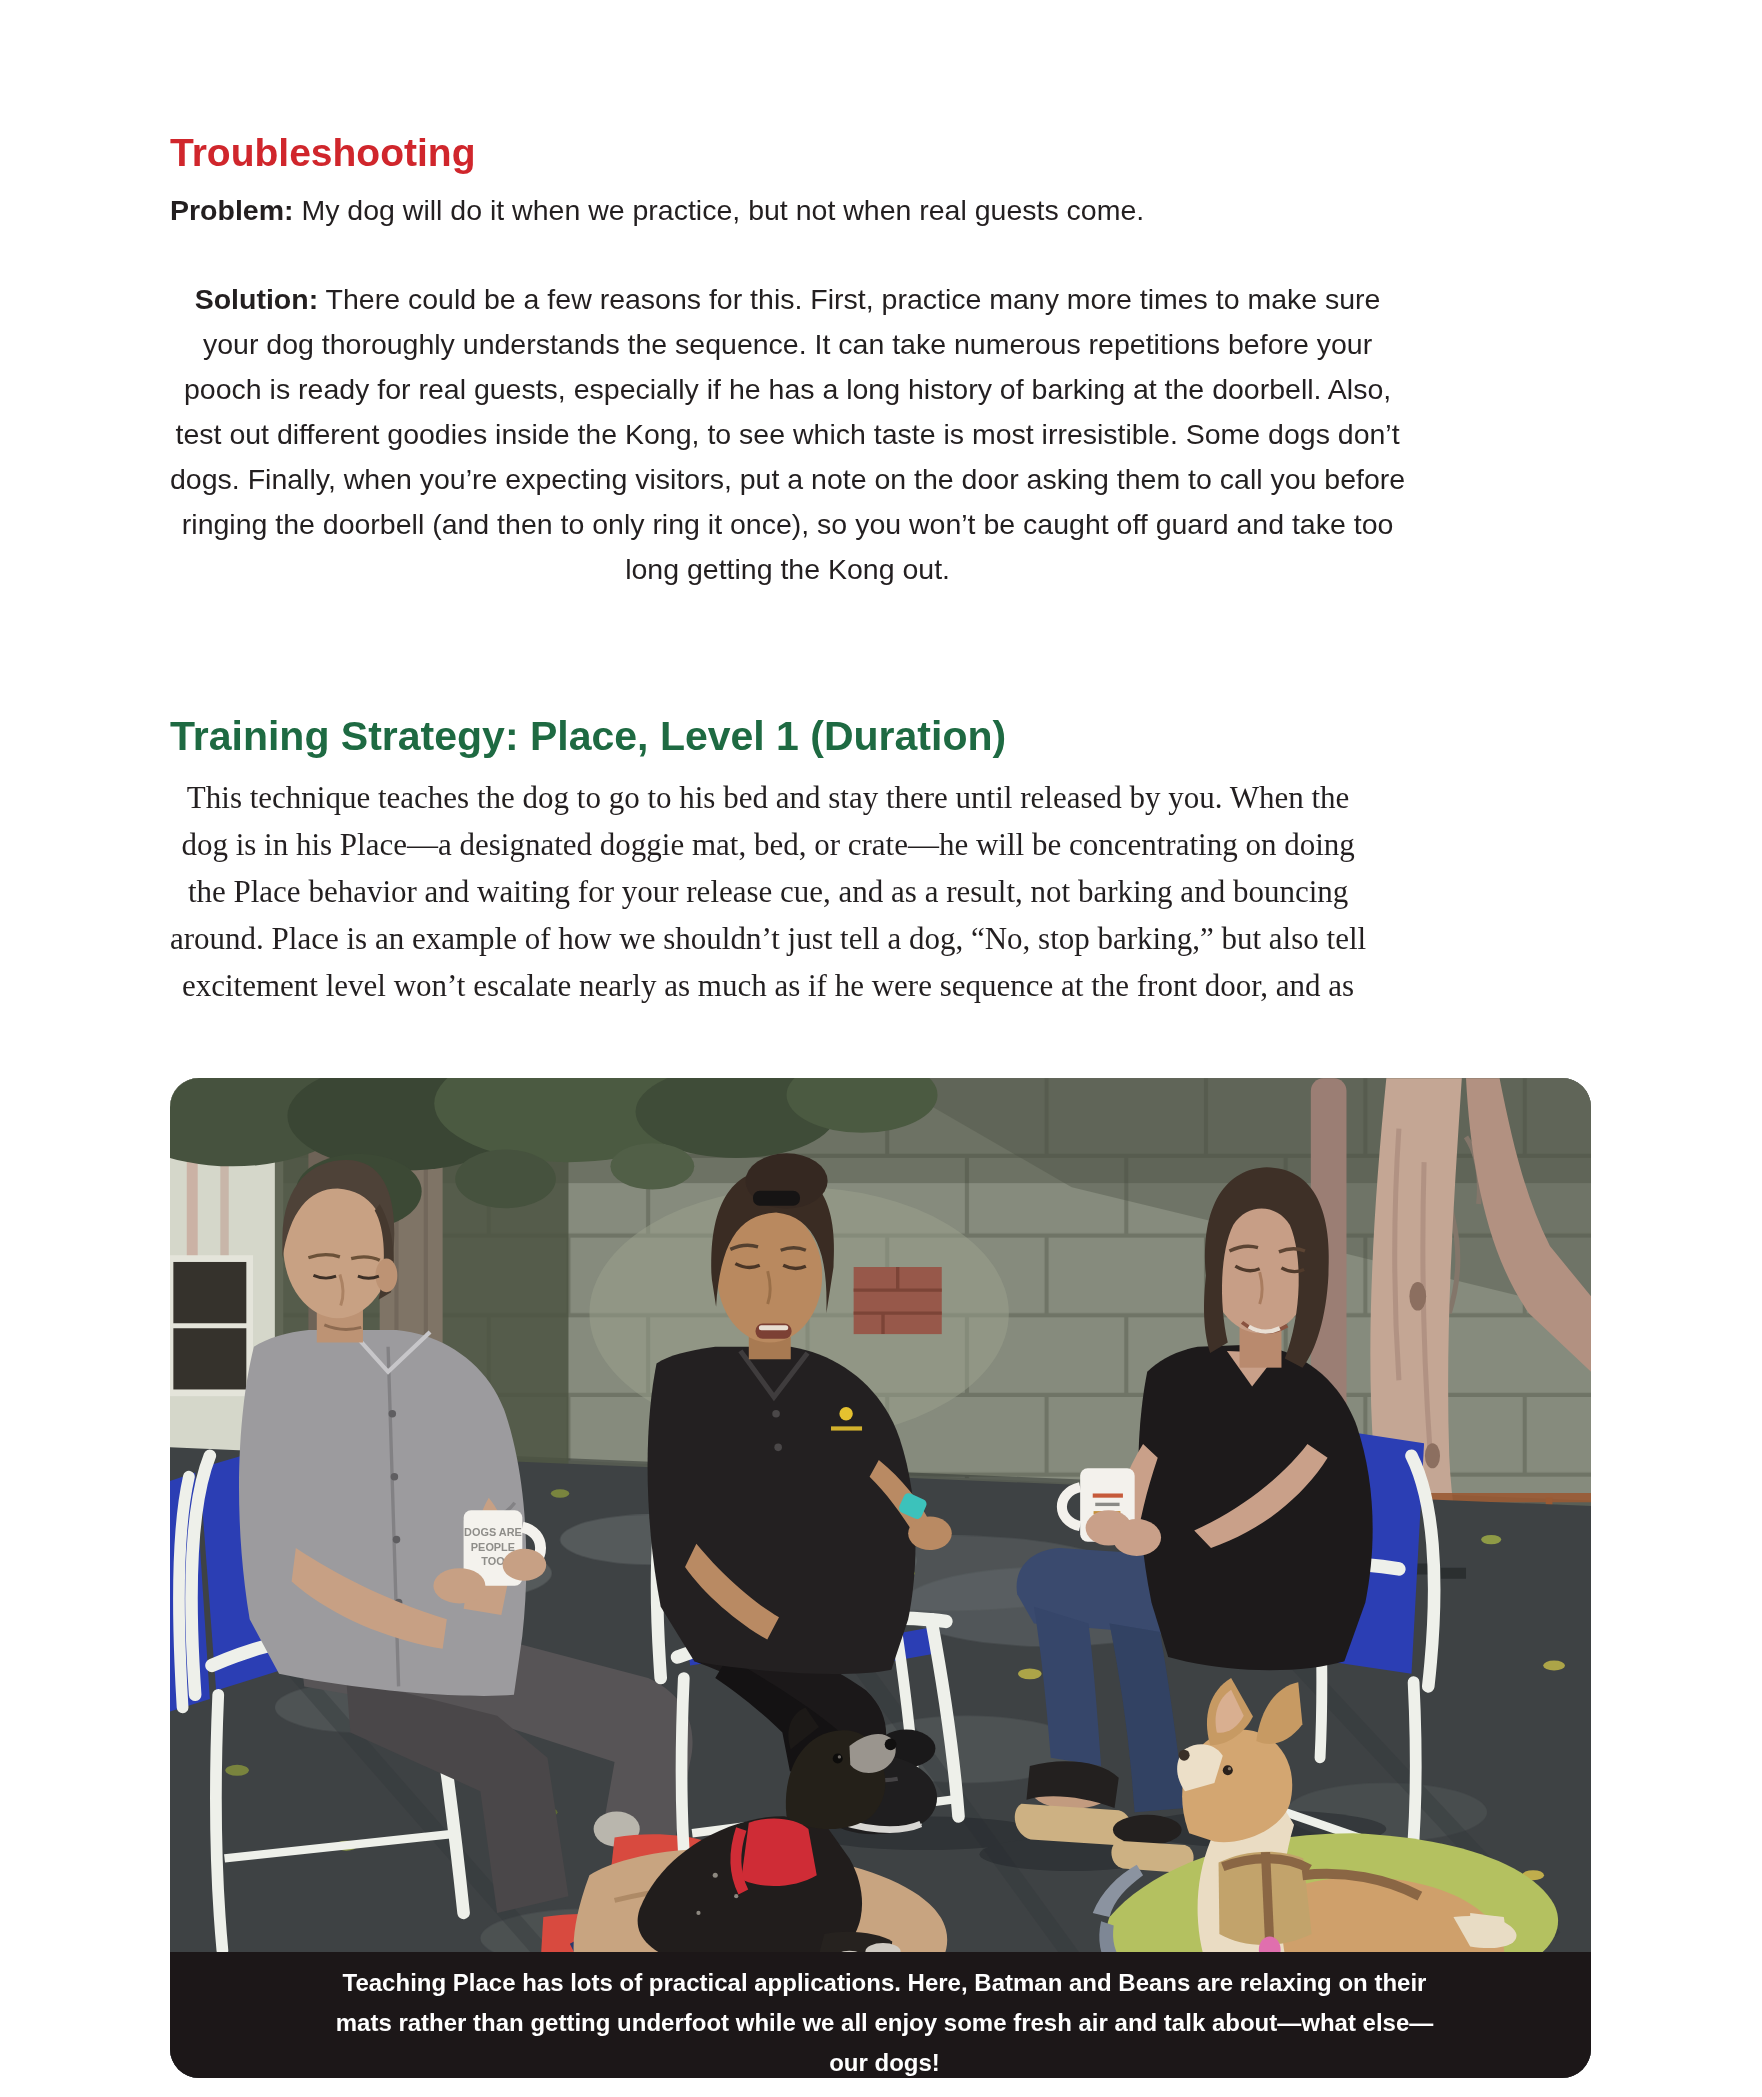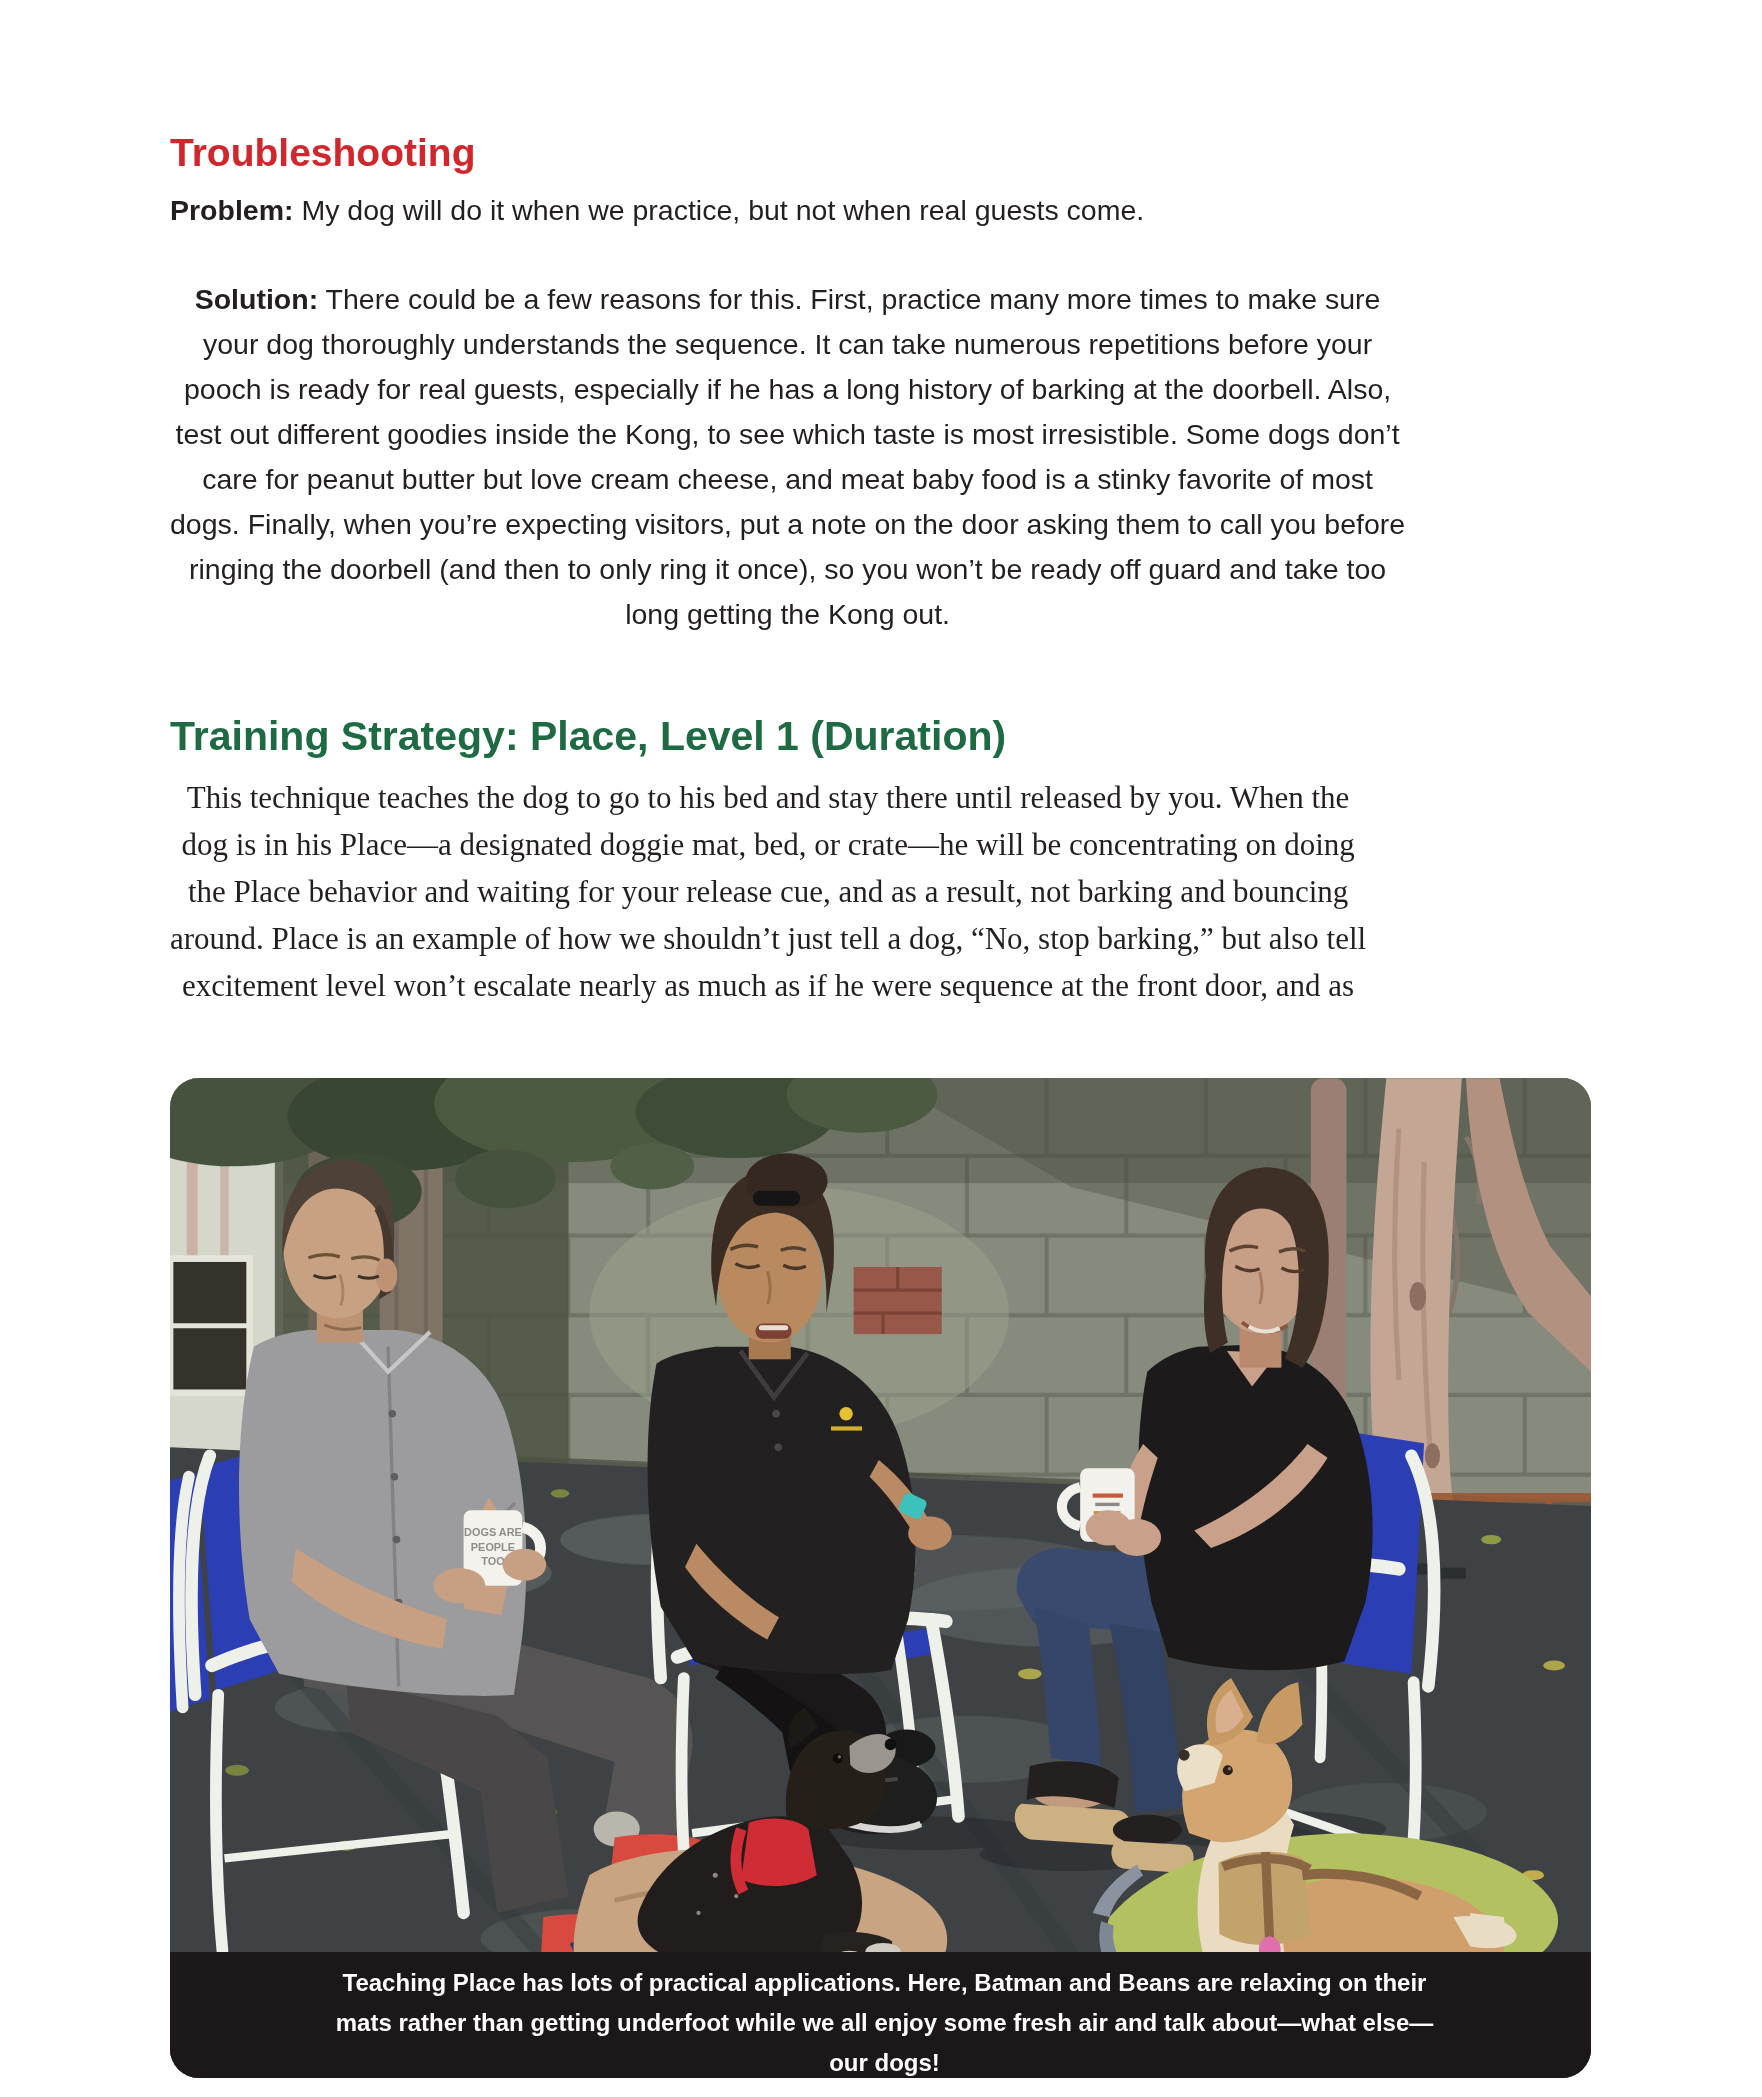--- a/index.html
+++ b/index.html
@@ -29,23 +29,22 @@
 
   <div class="abs problem">
     <span class="bold">Problem:</span><span> My dog will do it when we practice, but not when real guests come.</span>
   </div>
 
   <div class="abs solution">
     <div class="sans-line"><span class="bold">Solution:</span><span> There could be a few reasons for this. First, practice many more times to make sure</span></div>
     <div class="sans-line">your dog thoroughly understands the sequence. It can take numerous repetitions before your</div>
     <div class="sans-line">pooch is ready for real guests, especially if he has a long history of barking at the doorbell. Also,</div>
     <div class="sans-line">test out different goodies inside the Kong, to see which taste is most irresistible. Some dogs don’t</div>
-    <div class="sans-line">care for peanut butter but love cream cheese, and meat baby food is a stinky favorite of most</div>
     <div class="sans-line">dogs. Finally, when you’re expecting visitors, put a note on the door asking them to call you before</div>
-    <div class="sans-line">ringing the doorbell (and then to only ring it once), so you won’t be ready off guard and take too</div>
+    <div class="sans-line">ringing the doorbell (and then to only ring it once), so you won’t be caught off guard and take too</div>
     <div class="sans-line">long getting the Kong out.</div>
   </div>
 
   <div class="abs green-heading">Training Strategy: Place, Level 1 (Duration)</div>
 
   <div class="abs serif-block">
     <div class="serif-line">This technique teaches the dog to go to his bed and stay there until released by you. When the</div>
     <div class="serif-line">dog is in his Place—a designated doggie mat, bed, or crate—he will be concentrating on doing</div>
     <div class="serif-line">the Place behavior and waiting for your release cue, and as a result, not barking and bouncing</div>
     <div class="serif-line">around. Place is an example of how we shouldn’t just tell a dog, “No, stop barking,” but also tell</div>

